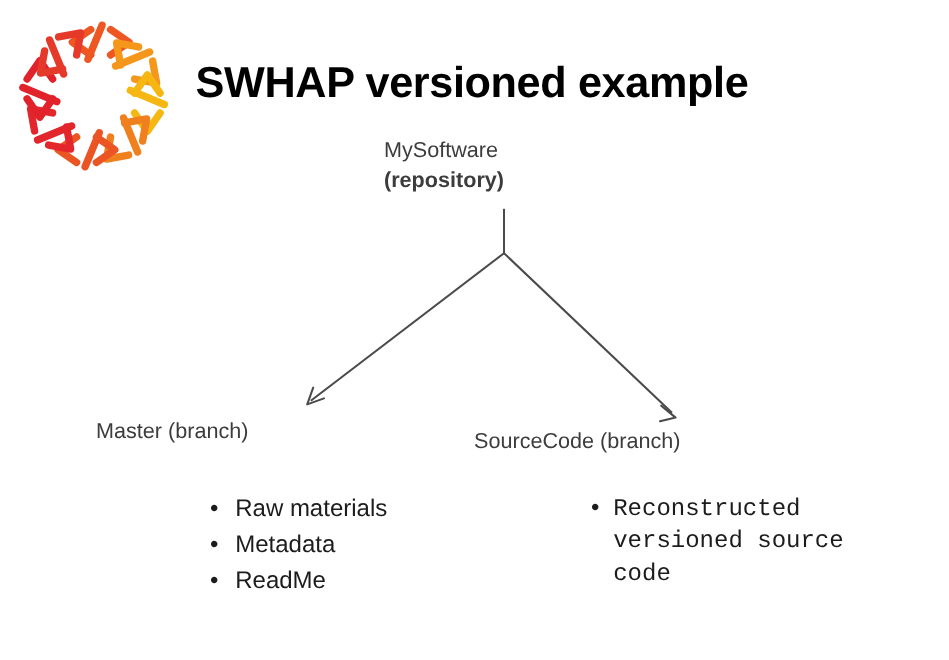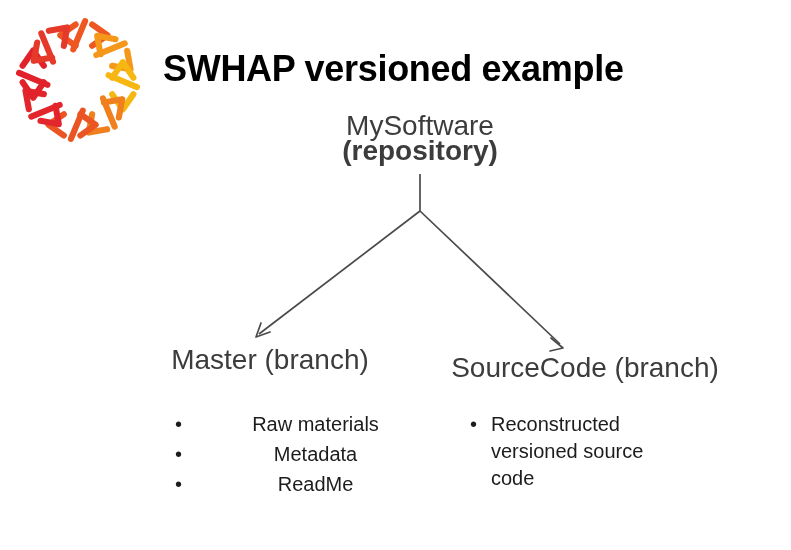--- a/index.html
+++ b/index.html
@@ -48,23 +48,23 @@
     left: 0;
     top: 0;
     width: 791px;
     height: 550px;
     pointer-events: none;
   }
 
   .node-label {
     position: absolute;
     color: #3c3c3c;
-    font-size: 28px;
+    font-size: 18px;
     line-height: 25px;
-    text-align: center;
+    text-align: left;
     white-space: nowrap;
   }
   #node-root {
     left: 320px;
     top: 113px;
     width: 200px;
   }
   #node-root .node-line2 { display: block; font-weight: bold; }
 
   #node-master {
@@ -99,26 +99,26 @@
     left: 0;
     top: 0;
     font-size: 20px;
     line-height: 27px;
     color: #1c1c1c;
   }
   #list-master {
     left: 175px;
     top: 411px;
     width: 260px;
-    text-align: center;
   }
   #list-sourcecode {
-    left: 470px;
+    left: 490px;
     top: 411px;
     width: 215px;
+    font-family: Liberation Mono, monospace;
   }
   #list-sourcecode li { white-space: normal; }
 </style>
 </head>
 <body>
 
 <div id="logo-mark">
   <svg viewBox="0 0 150 152" width="150" height="152" aria-hidden="true">
     <defs>
 

